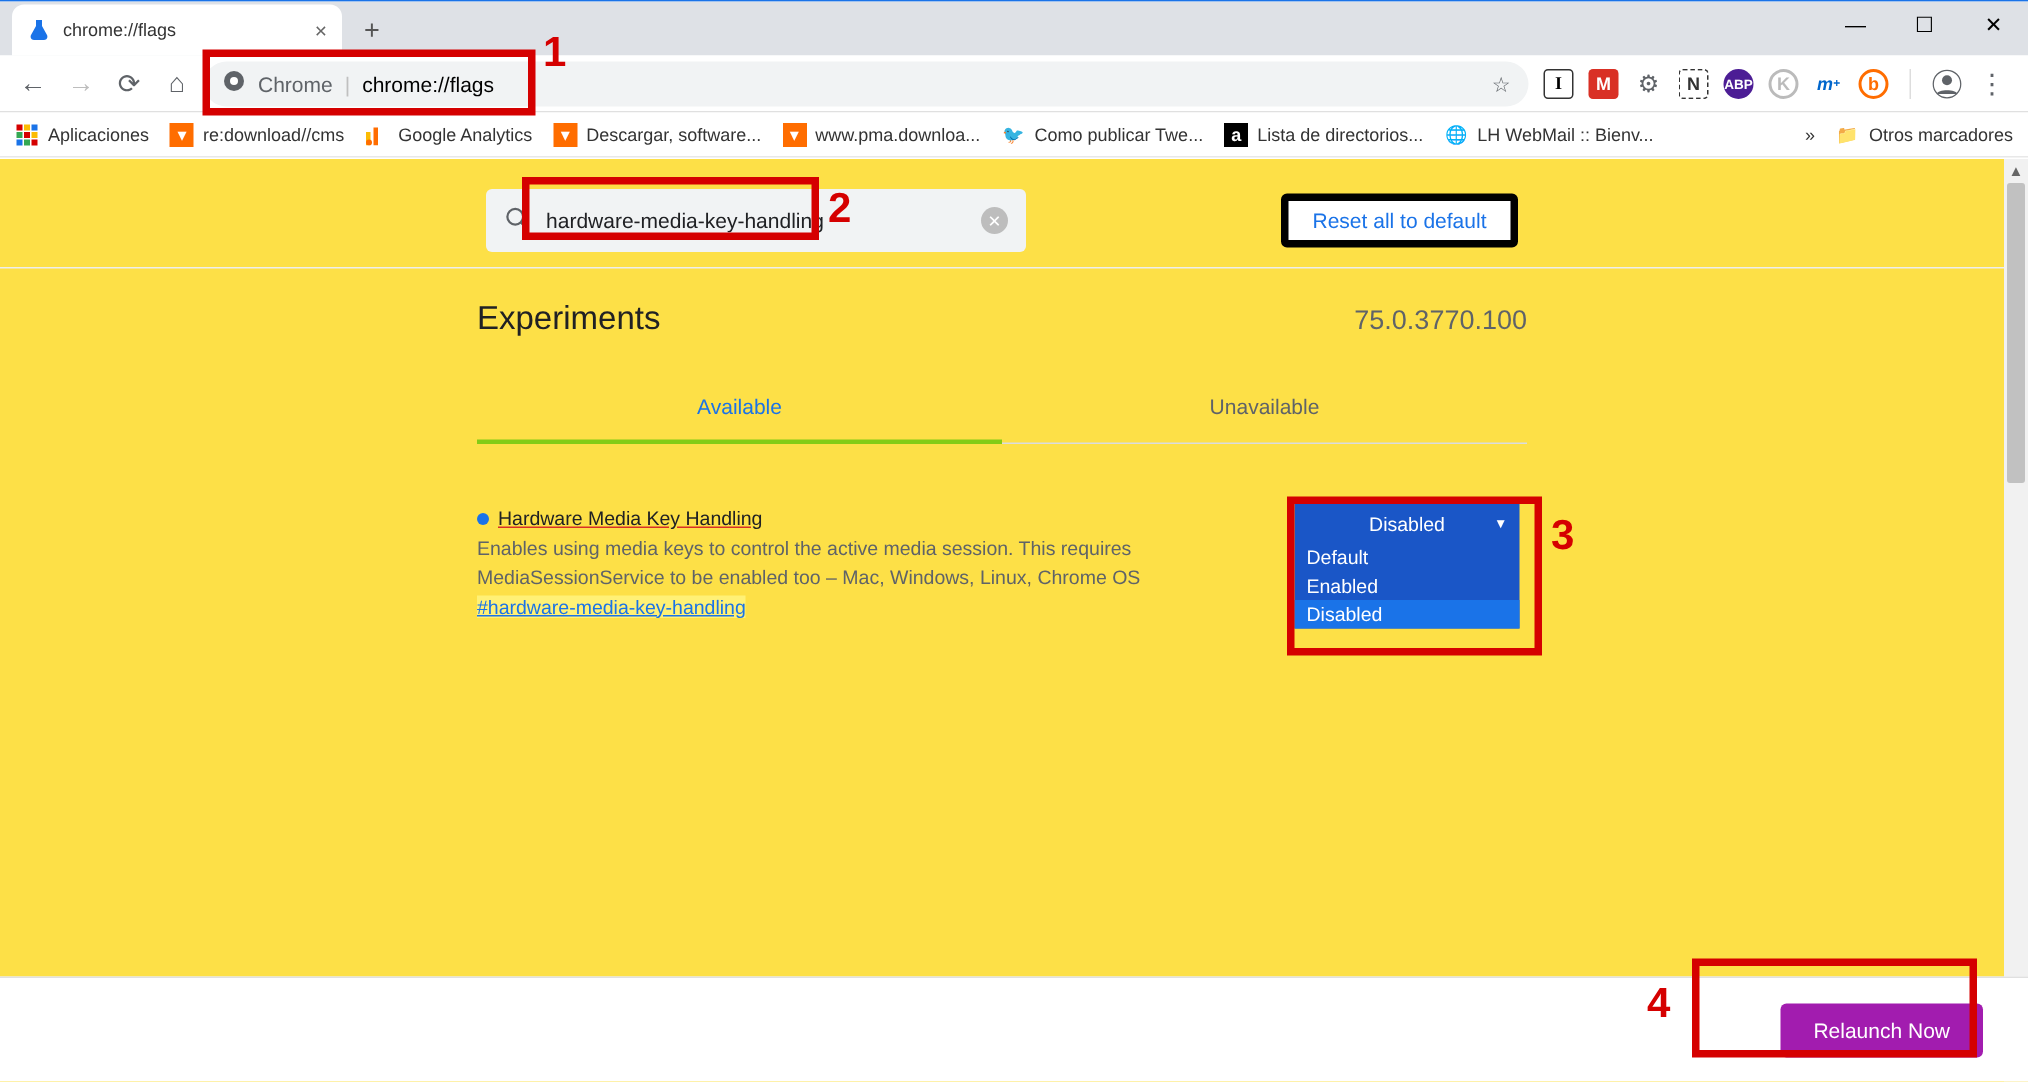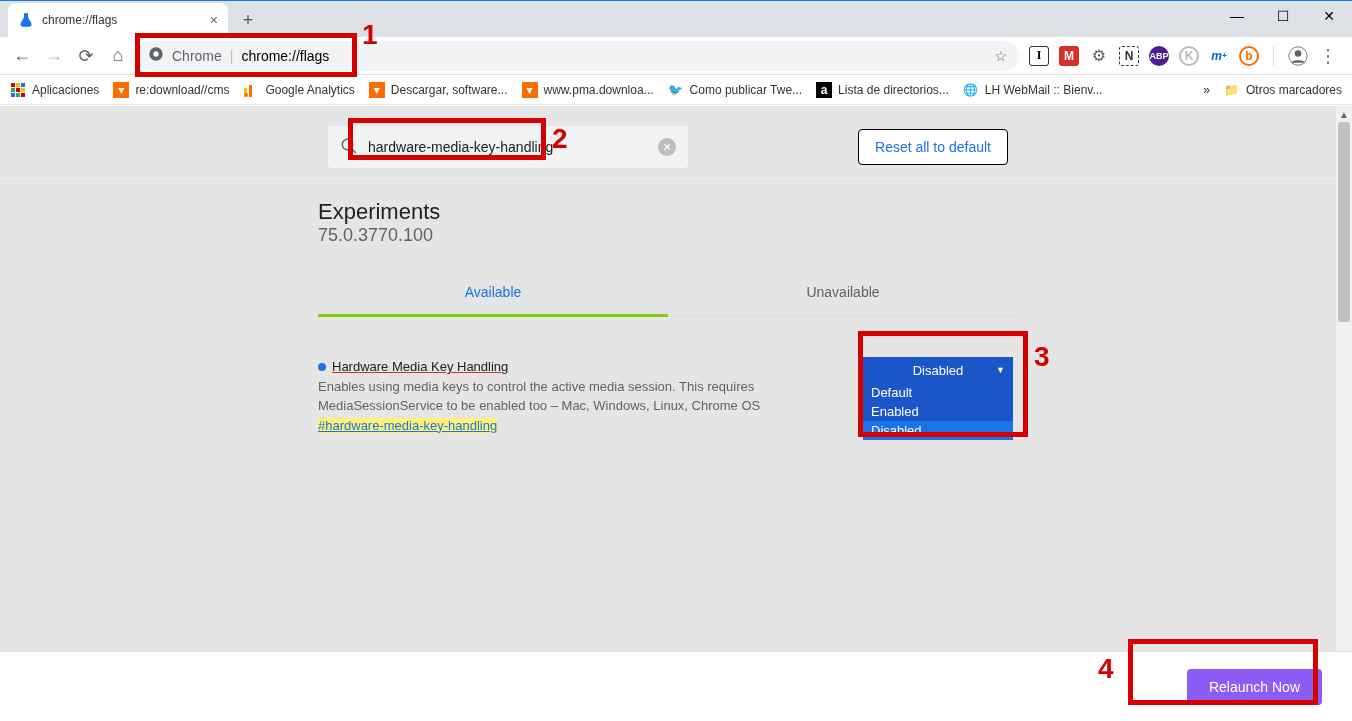--- a/index.html
+++ b/index.html
@@ -24,52 +24,52 @@
   .omni .star { margin-left:auto; color:#5f6368;}
   .ext-icons { display:flex; align-items:center; gap:10px; padding:0 6px;}
   .ext-ic { width:20px; height:20px; display:flex; align-items:center; justify-content:center; font-size:12px; border-radius:3px;}
   .ext-sep { width:1px; height:20px; background:#ddd; margin:0 4px;}
   
   .bm-bar { height:30px; background:#fff; border-bottom:1px solid #e8e8e8; display:flex; align-items:center; padding:0 10px; gap:14px; font-size:12px; color:#333;}
   .bm { display:flex; align-items:center; gap:6px; white-space:nowrap;}
   .bm .ic { width:16px; height:16px; display:flex; align-items:center; justify-content:center; font-size:12px;}
   .bm-right { margin-left:auto; display:flex; align-items:center; gap:14px;}
   
-  .page { position:absolute; top:105px; left:0; right:16px; bottom:0; background:#e5e5e5; overflow:hidden;}
+  .page { position:absolute; top:105px; left:0; right:16px; bottom:0; background:#fde047; overflow:hidden;}
   .scroll-track { position:absolute; right:0; top:105px; width:16px; bottom:0; background:#f1f1f1;}
   .scroll-arrow { height:16px; display:flex; align-items:center; justify-content:center; font-size:10px; color:#666;}
   .scroll-thumb { position:absolute; top:16px; left:2px; right:2px; height:200px; background:#c1c1c1; border-radius:2px;}
   .search-row { display:flex; align-items:center; justify-content:center; gap:170px; padding:20px 0 10px; border-bottom:1px solid #eee;}
   .search-area { display:flex; align-items:center; gap:16px;}
   .search-box { width:360px; height:42px; background:#f1f3f4; border-radius:4px; display:flex; align-items:center; padding:0 12px; gap:10px; font-size:14px; color:#202124;}
   .search-box .mag { color:#5f6368;}
   .search-box .clr { margin-left:auto; width:18px; height:18px; border-radius:50%; background:#bdbdbd; color:#fff; display:flex; align-items:center; justify-content:center; font-size:11px;}
-  .reset-btn { height:36px; padding:0 16px; border:1px solid #000000; border-radius:4px; background:#fff; color:#1a73e8; font-size:14px; display:flex; align-items:center;}
+  .reset-btn { height:36px; padding:0 16px; border:5px solid #000000; border-radius:4px; background:#fff; color:#1a73e8; font-size:14px; display:flex; align-items:center;}
   .content { width:700px; margin:20px auto 0;}
-  .hdr { display:flex; align-items:baseline; justify-content:space-between;flex-direction:column;}
+  .hdr { display:flex; align-items:baseline; justify-content:space-between;}
   .hdr h1 { font-size:22px; font-weight:400; color:#202124;}
   .ver { font-size:18px; color:#5f6368;}
   .tabs { display:flex; margin-top:24px; border-bottom:1px solid #dadce0;}
   .ptab { flex:1; text-align:center; padding:14px 0; font-size:14px; color:#5f6368;}
   .ptab.active { color:#1a73e8; border-bottom:3px solid #84cc16; margin-bottom:-1px;}
   .flag-row { display:flex; margin-top:40px; gap:20px;}
   .flag-desc { flex:1; font-size:13px; color:#5f6368; line-height:1.5;}
   .flag-title { color:#202124; text-decoration:underline; text-decoration-color:#d93025;}
   .flag-title-wrap { display:flex; align-items:center; gap:6px;}
   .blue-dot { width:8px; height:8px; background:#1a73e8; border-radius:50%;}
   .flag-anchor { color:#1a73e8; background:#fff176; text-decoration:underline;}
   .flag-select-wrap { position:relative; width:155px;}
   .flag-select { width:150px; height:26px; background:#1a56c7; color:#fff; font-size:13px; display:flex; align-items:center; justify-content:center; position:relative;}
   .flag-select::after { content:"▼"; font-size:9px; position:absolute; right:8px;}
   .dd { position:absolute; top:26px; left:0; width:150px; background:#1a56c7; color:#fff; font-size:13px;}
   .dd-opt { padding:2px 8px;}
   .dd-opt.hl { background:#1a73e8;}
   
   .bottom-bar { position:absolute; left:0; right:0; bottom:0; height:70px; border-top:1px solid #e0e0e0; background:#fff; display:flex; align-items:center; padding:0 30px; font-size:14px; color:#202124;}
-  .relaunch { margin-left:auto; background:#8b5cf6; color:#fff; padding:10px 22px; border-radius:4px; font-size:14px;}
+  .relaunch { margin-left:auto; background:#a21caf; color:#fff; padding:10px 22px; border-radius:4px; font-size:14px;}
   
   .ann-box { position:absolute; border:5px solid #d50000; pointer-events:none;}
   .ann-num { position:absolute; color:#d50000; font-size:28px; font-weight:bold; pointer-events:none;}
 </style>
 </head>
 <body>
 
 <div class="win-controls">
   <div class="win-btn">—</div>
   <div class="win-btn">☐</div>

